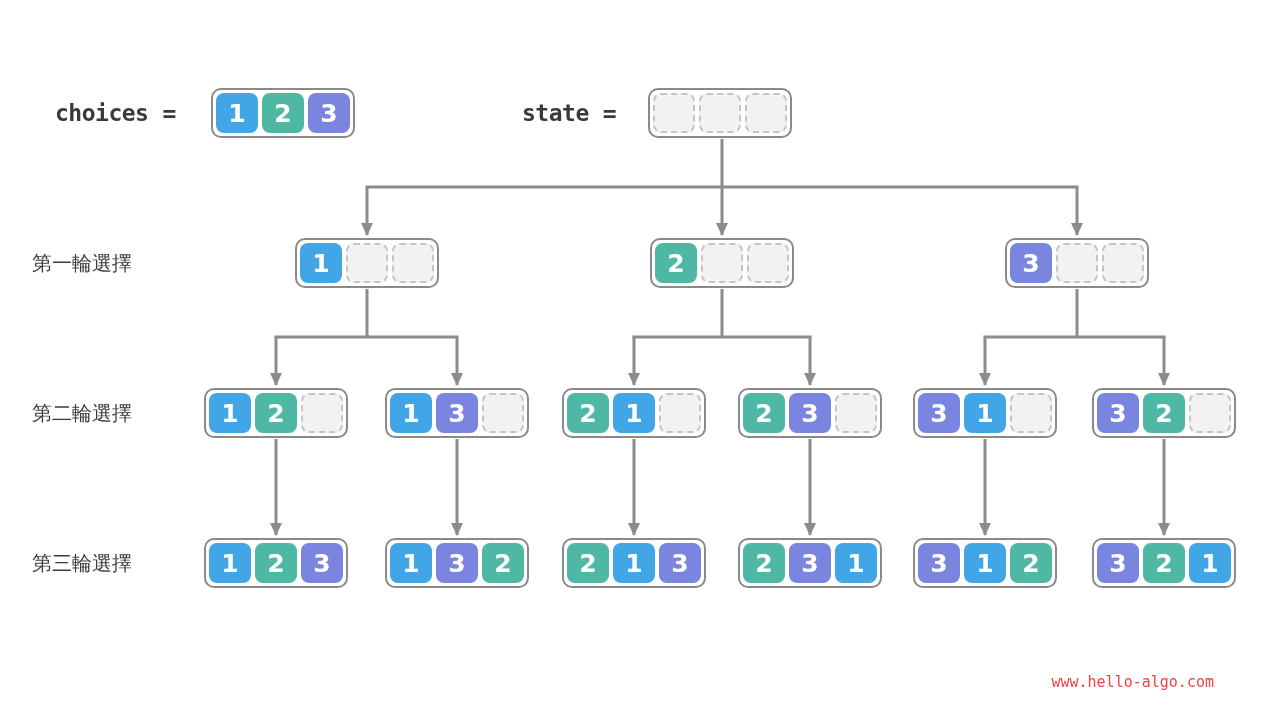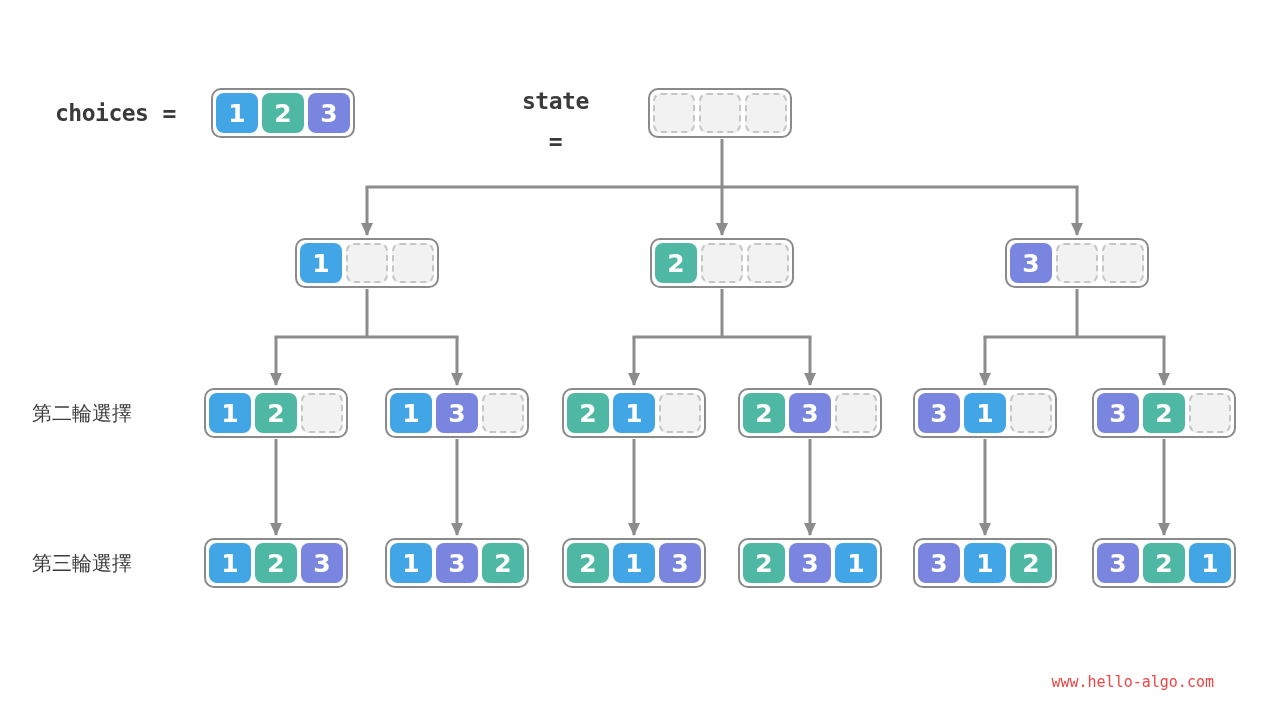--- a/index.html
+++ b/index.html
@@ -11,21 +11,21 @@
   #stage{position:absolute;left:0;top:0;width:1280px;height:708px;}
   #connectors{position:absolute;left:0;top:0;width:1280px;height:720px;z-index:1;}
 
   .eq-row{
     position:absolute;z-index:2;display:flex;align-items:center;gap:14px;
     height:50px;
     font-family:"DejaVu Sans Mono","Liberation Mono",monospace;
     font-weight:700;font-size:23px;color:#3a3a3a;letter-spacing:-0.5px;
   }
   #choices-eq{left:55px;top:88px;}
-  #state-eq{left:522px;top:88px;flex-direction:column;}
+  #state-eq{left:522px;top:88px;}
 
   .array-node{
     position:absolute;z-index:2;display:flex;gap:4px;padding:3px;
     background:#ffffff;border:2.5px solid #8a8a8a;border-radius:10px;
     box-sizing:content-box;
   }
   .cell{
     width:42px;height:40px;border-radius:8px;box-sizing:border-box;
     display:flex;align-items:center;justify-content:center;
     font-family:"DejaVu Sans","Liberation Sans",sans-serif;
@@ -91,20 +91,21 @@
   <div class="eq-row" id="choices-eq">
     <span>choices</span>
     <span>=</span>
   </div>
 
   <div class="eq-row" id="state-eq">
     <span>state</span>
     <span>=</span>
   </div>
 
+  <div class="row-label" id="row-label-1">第一輪選擇</div>
   <div class="row-label" id="row-label-2">第二輪選擇</div>
   <div class="row-label" id="row-label-3">第三輪選擇</div>
 
   <div id="watermark">www.hello-algo.com</div>
 
 <div class="array-node" style="left: 211px; top: 88px;">
       <div class="cell filled" style="background: rgb(66, 165, 230);">1</div>
       <div class="cell filled" style="background: rgb(79, 184, 164);">2</div>
       <div class="cell filled" style="background: rgb(122, 133, 224);">3</div>
     </div>

